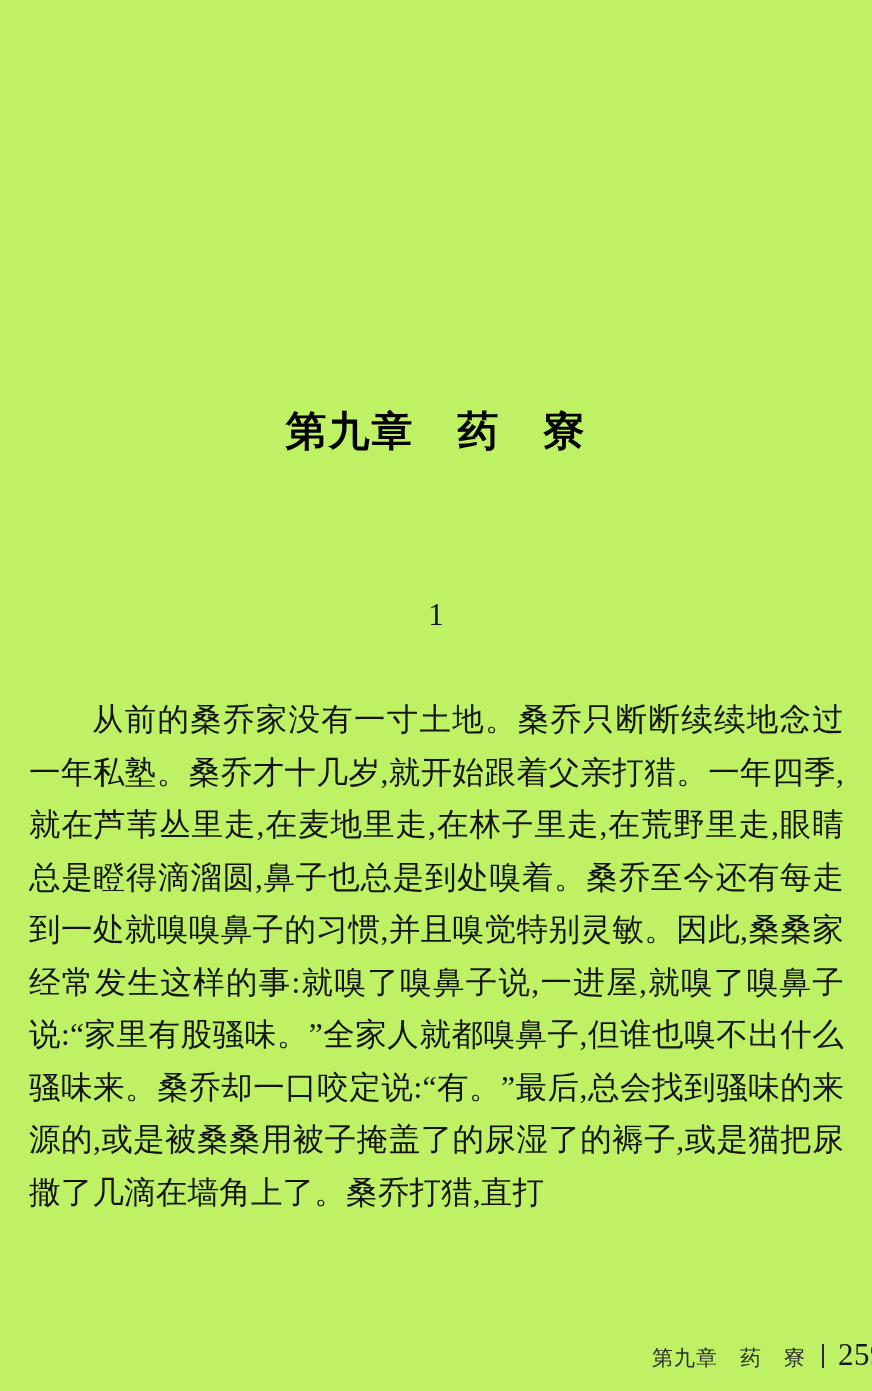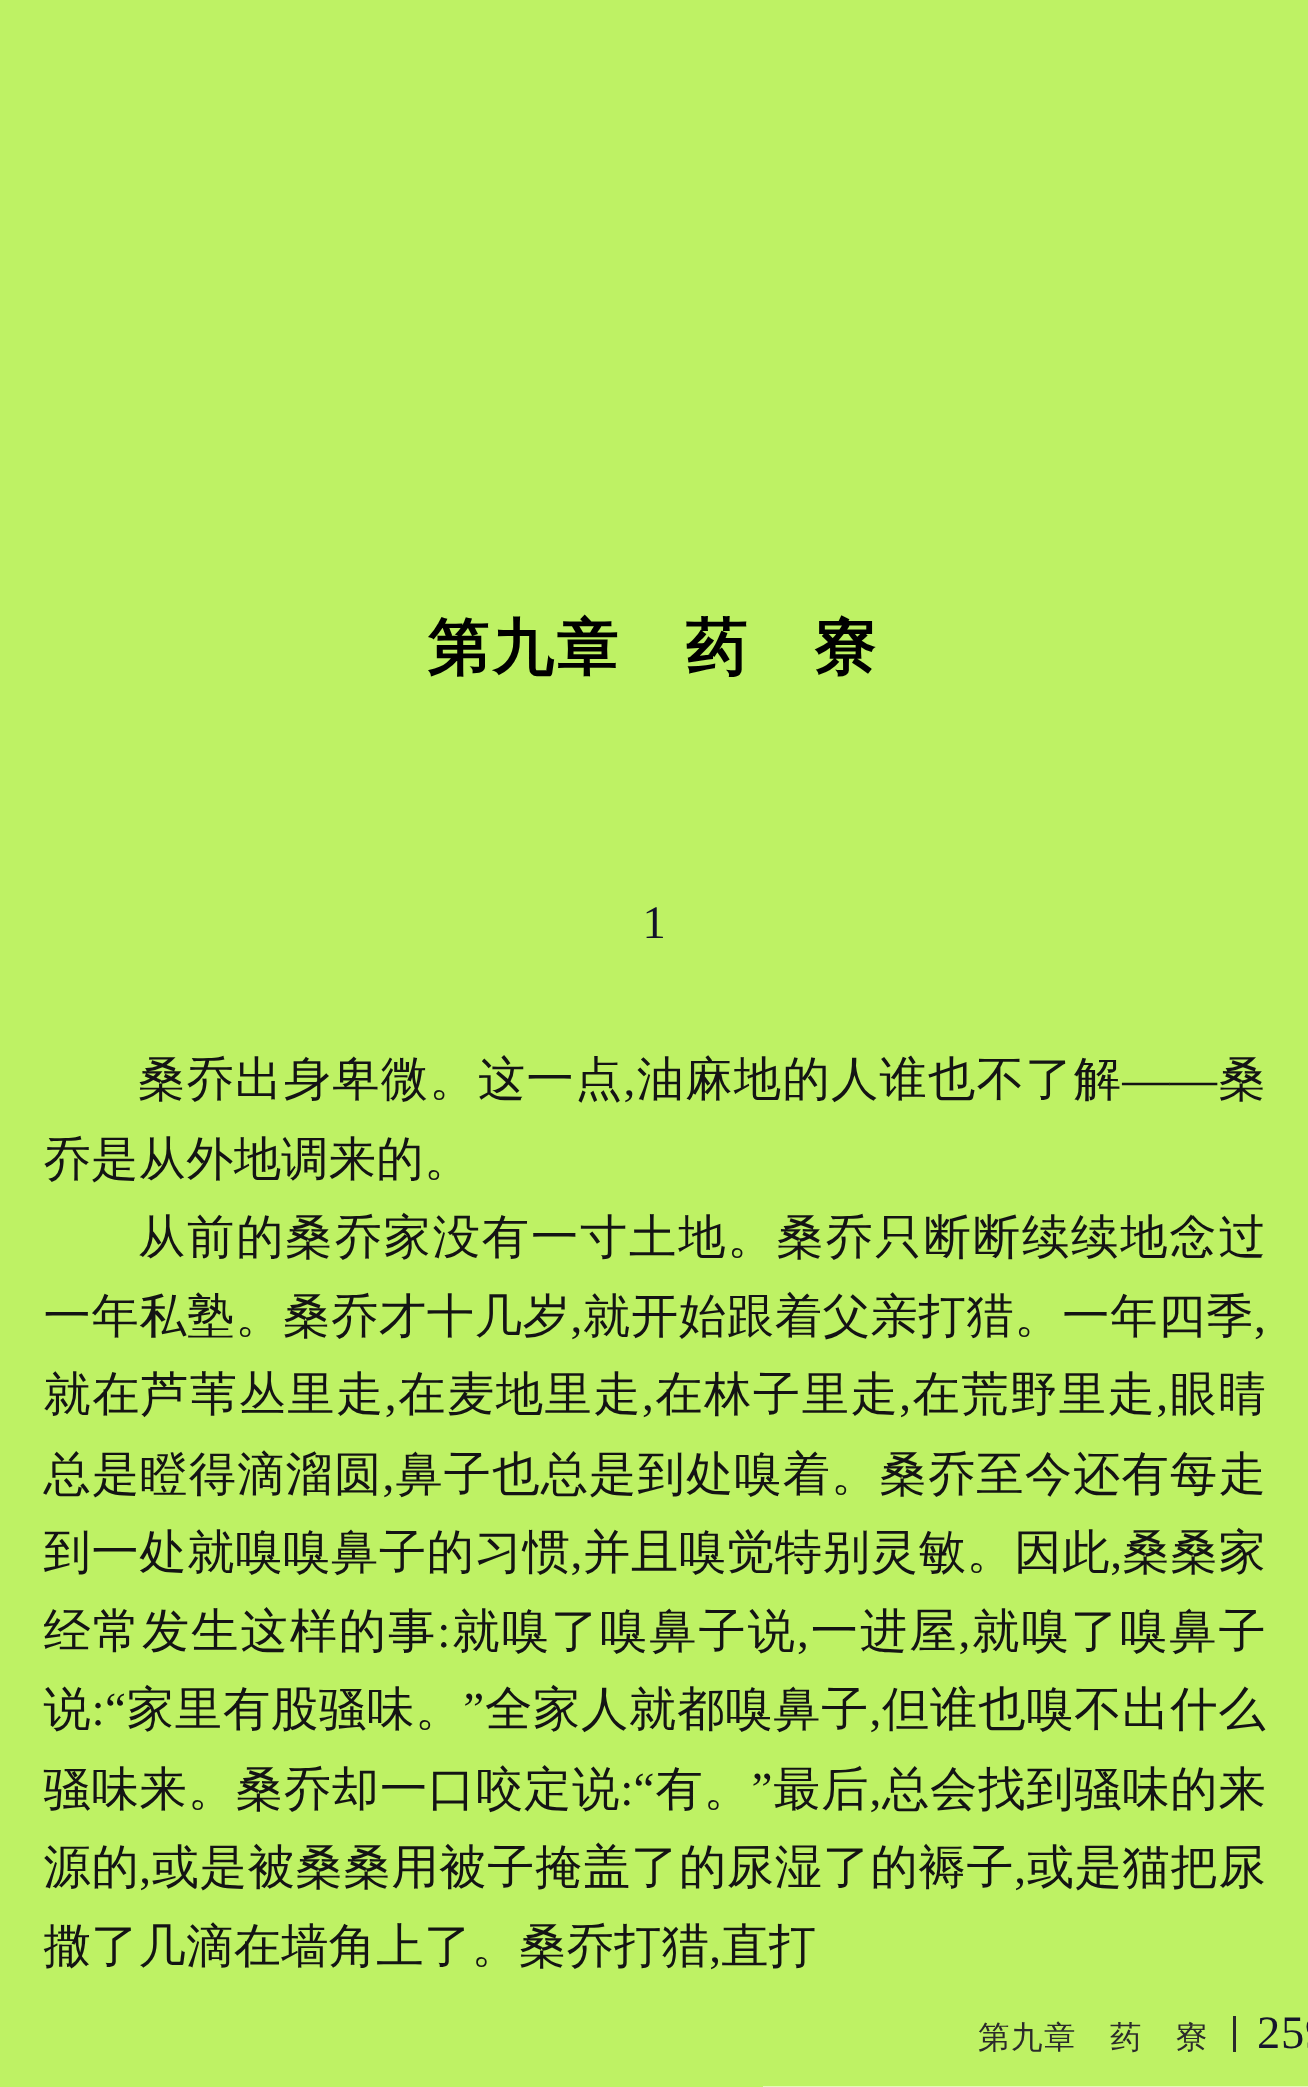--- a/index.html
+++ b/index.html
@@ -117,21 +117,20 @@
 </head>
 <body>
 
 <div class="page">
 
   <h1 class="chapter-title">第九章　药　寮</h1>
 
   <div class="section-number">1</div>
 
   <div class="body-text">
-    <p class="para indent">桑乔出身卑微。这一点,油麻地的人谁也不了解——桑乔是从外地调来的。</p>
     <p class="para indent">从前的桑乔家没有一寸土地。桑乔只断断续续地念过一年私塾。桑乔才十几岁,就开始跟着父亲打猎。一年四季,就在芦苇丛里走,在麦地里走,在林子里走,在荒野里走,眼睛总是瞪得滴溜圆,鼻子也总是到处嗅着。桑乔至今还有每走到一处就嗅嗅鼻子的习惯,并且嗅觉特别灵敏。因此,桑桑家经常发生这样的事:就嗅了嗅鼻子说,一进屋,就嗅了嗅鼻子说:“家里有股骚味。”全家人就都嗅鼻子,但谁也嗅不出什么骚味来。桑乔却一口咬定说:“有。”最后,总会找到骚味的来源的,或是被桑桑用被子掩盖了的尿湿了的褥子,或是猫把尿撒了几滴在墙角上了。桑乔打猎,直打</p>
   </div>
 
   <div class="footer">
     <span class="footer-chapter">第九章　药　寮</span>
     <span class="footer-sep"></span>
     <span class="footer-pageno">259</span>
   </div>
 
 </div>

